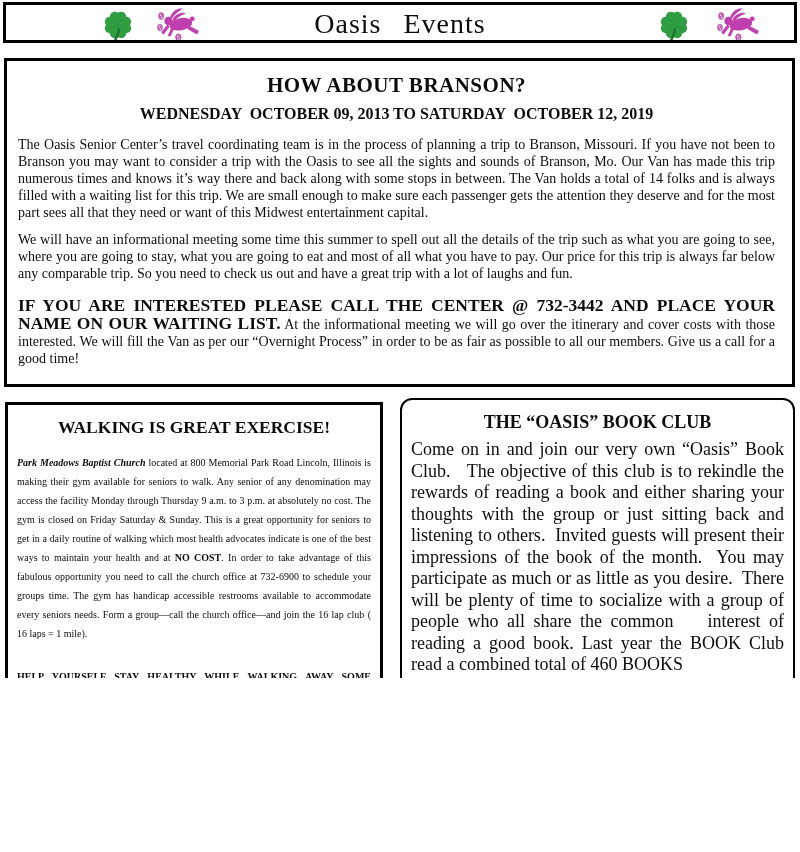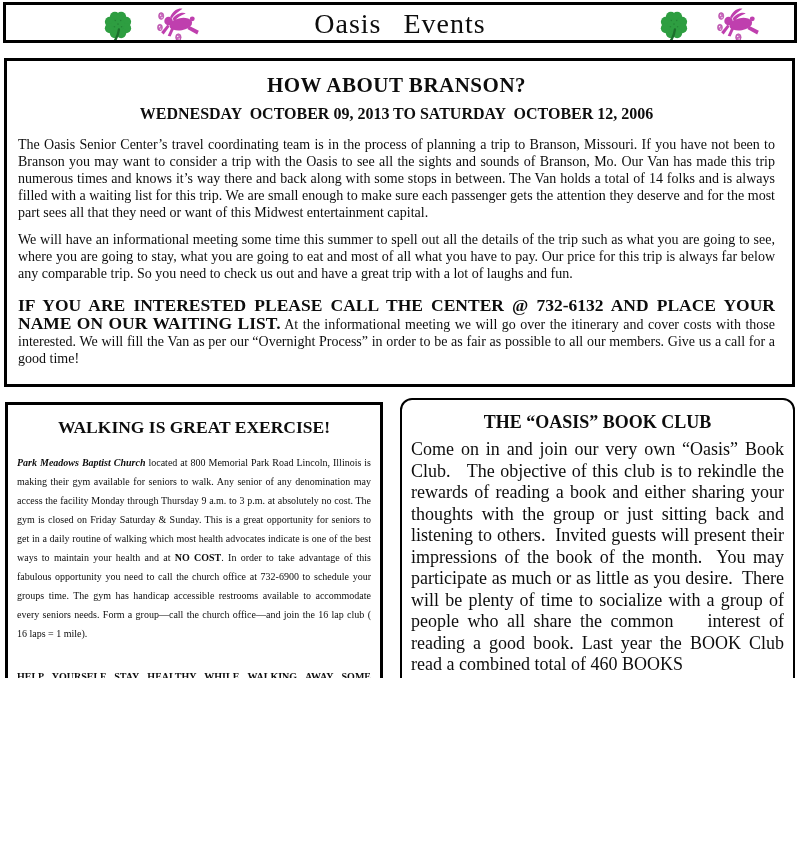--- a/index.html
+++ b/index.html
@@ -162,24 +162,24 @@
             <circle cx="6.5" cy="27" r="0.8"></circle>
           <circle cx="27.2" cy="36" r="0.8"></circle>
             <circle cx="29" cy="39" r="0.8"></circle>
         </g>
       </svg>
     </span>
   </div>
 
   <div class="panel branson">
     <div class="branson-title">HOW ABOUT BRANSON?</div>
-    <div class="branson-dates">WEDNESDAY  OCTOBER 09, 2013 TO SATURDAY  OCTOBER 12, 2006</div>
+    <div class="branson-dates">WEDNESDAY  OCTOBER 09, 2013 TO SATURDAY  OCTOBER 12, 2019</div>
     <p class="p1">The Oasis Senior Center’s travel coordinating team is in the process of planning a trip to Branson, Missouri. If you have not been to Branson  you may want  to consider a trip with the Oasis to see all the sights and sounds of Branson, Mo.  Our Van has made this trip numerous times and knows it’s way there and back along with some stops in between. The Van holds a total of 14  folks and is always filled with a waiting list for this trip. We are small enough to make sure each passenger gets the attention they deserve and for the most part sees all that they need or want of this Midwest entertainment capital.</p>
     <p class="p2">We will have an informational meeting some time this summer to spell out all the details of the trip such as what you are going to see, where you are going to stay, what you are going to eat and most of all what you have to pay. Our price for this trip is always far below any comparable trip. So you need to check us out and have a great trip with a lot of laughs and fun.</p>
-    <p class="p3"><span class="shout">IF YOU ARE INTERESTED PLEASE CALL THE CENTER @ 732-6132 AND PLACE YOUR NAME ON OUR WAITING LIST.</span><span>  At the informational meeting we will go over the itinerary and cover costs with those interested. We will fill the Van as per our “Overnight Process” in order to be as fair as possible to all our members. Give us a call for a good time!</span></p>
+    <p class="p3"><span class="shout">IF YOU ARE INTERESTED PLEASE CALL THE CENTER @ 732-3442 AND PLACE YOUR NAME ON OUR WAITING LIST.</span><span>  At the informational meeting we will go over the itinerary and cover costs with those interested. We will fill the Van as per our “Overnight Process” in order to be as fair as possible to all our members. Give us a call for a good time!</span></p>
   </div>
 
   <div class="panel walking">
     <div class="walking-title">WALKING IS GREAT EXERCISE!</div>
     <p class="wp1"><span class="lead">Park Meadows Baptist Church</span><span> located at 800 Memorial Park Road Lincoln, Illinois is making their gym available for seniors to walk.  Any senior of any denomination may access the facility Monday through Thursday 9 a.m. to 3 p.m. at absolutely no cost. The gym is closed on Friday Saturday &amp; Sunday. This is a great opportunity for seniors to get in a daily routine of walking which most health advocates indicate is one of the best ways to maintain your health and at </span><span class="nocost">NO COST</span><span>. In order to take advantage of this fabulous opportunity you need to call the church office at 732-6900 to schedule your groups time. The gym has handicap accessible restrooms available to accommodate every seniors needs. Form a group—call the church office—and join the 16 lap club ( 16 laps = 1 mile).</span></p>
     <p class="wp2">HELP YOURSELF STAY HEALTHY WHILE WALKING AWAY SOME WEIGHT AND HAV­ING A GOOD TIME WITH OTHERS!!</p>
     <span class="treadmill-art">
       <svg viewBox="0 0 102 64">
         <ellipse cx="28" cy="34" rx="17" ry="22" fill="#fae2d0"></ellipse>
         <ellipse cx="74" cy="36" rx="15" ry="20" fill="#fae2d0"></ellipse>

